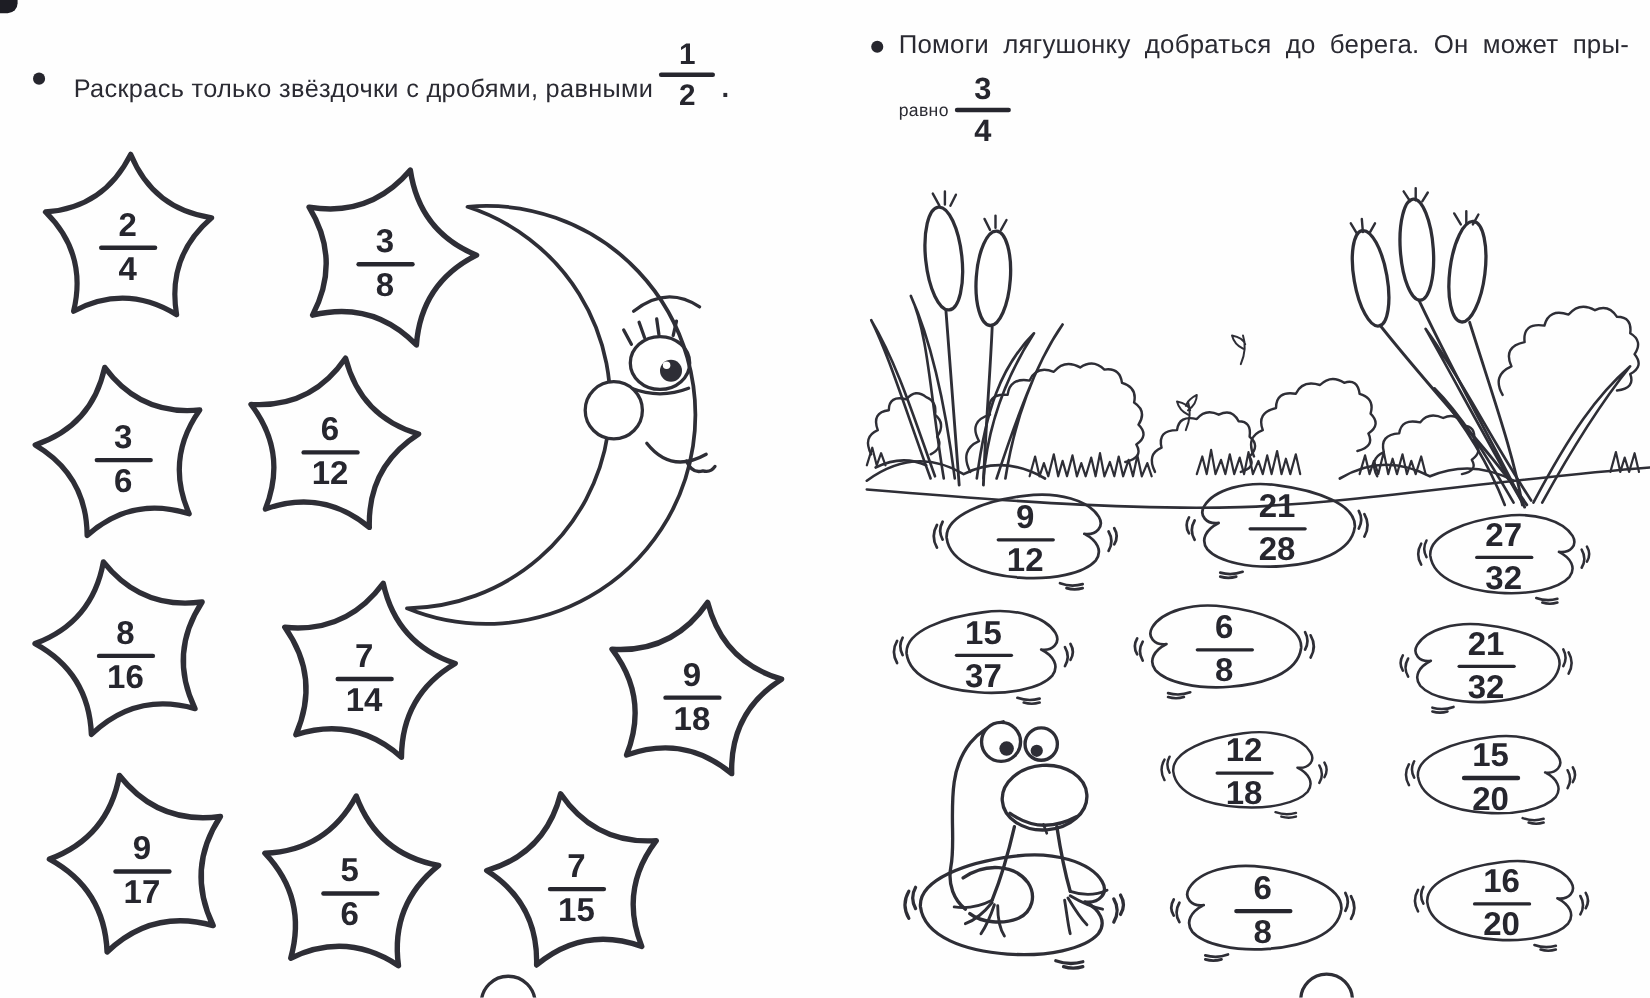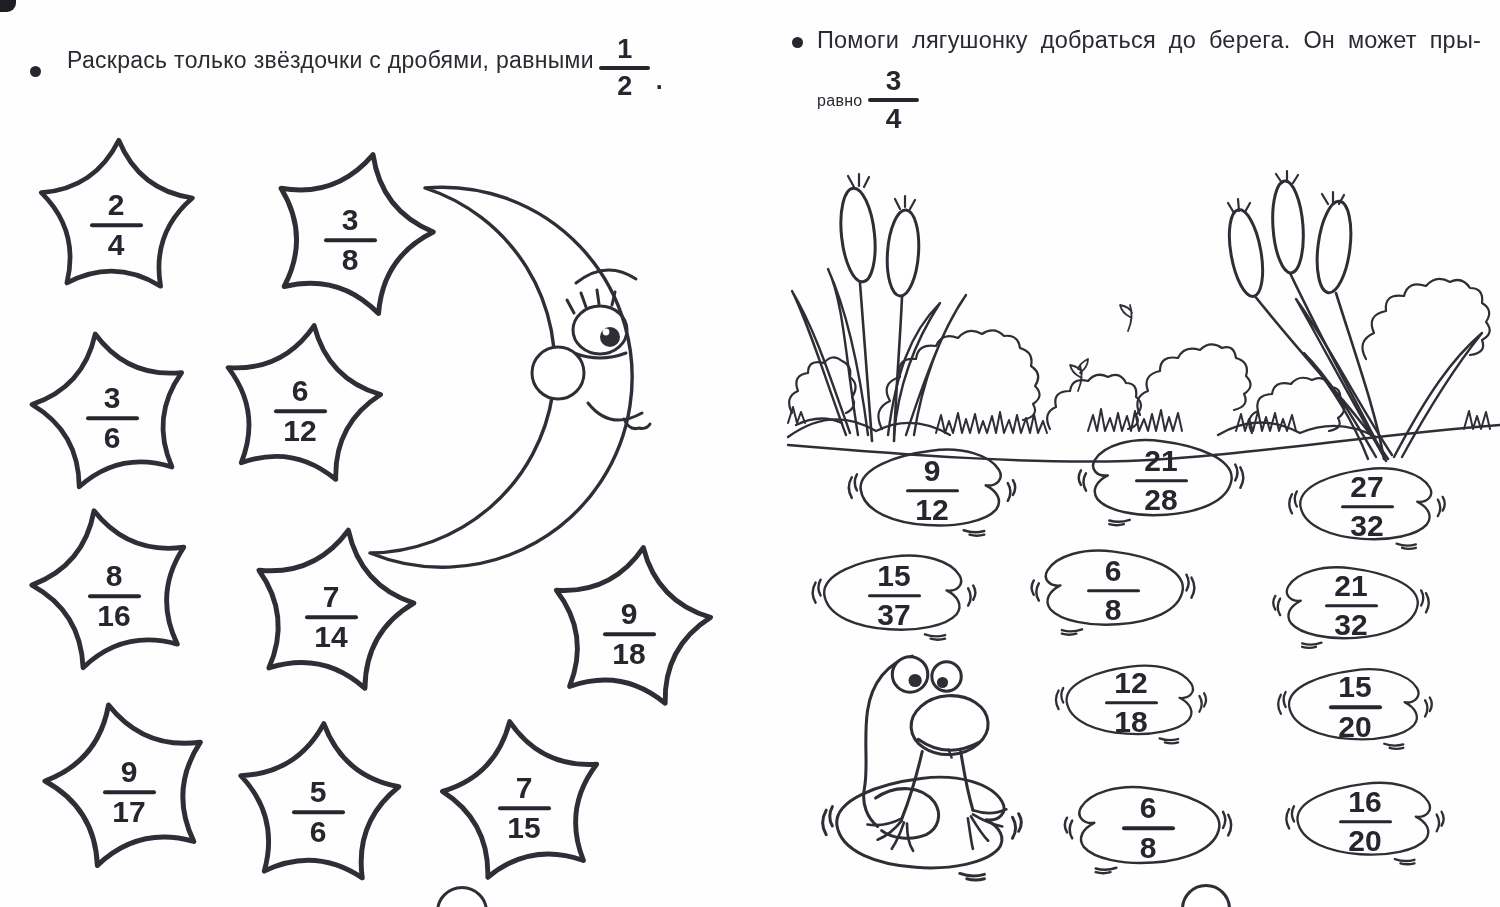--- a/index.html
+++ b/index.html
@@ -53,21 +53,21 @@
       </g>
     </defs>
   </svg>
 
   <div class="corner"></div>
 
   <section>
 
     <div class="hdr" style="left:30px;top:36px;">
       <span class="bullet" style="margin-top:30px;margin-right:26px;"></span>
-      <span class="itext" style="margin-top:8px;">Раскрась только звёздочки с дробями, равными</span>
+      <span class="itext" style="margin-top:28px;">Раскрась только звёздочки с дробями, равными</span>
       <span class="frac hfrac" style="margin:0 12px;">
         <span>1</span>
         <span class="fbar"></span>
         <span>2</span>
       </span>
       <span class="period">.</span>
     </div>
 
     <svg class="abs" style="left:348px;top:153px;width:372px;height:420px;overflow:visible;" viewBox="0 0 372 420">
       <path class="ink whitefill" stroke-width="3.4" d="M77,35 A190,190 0 1 1 22,400 A187,187 0 0 0 77,35 Z"></path>

